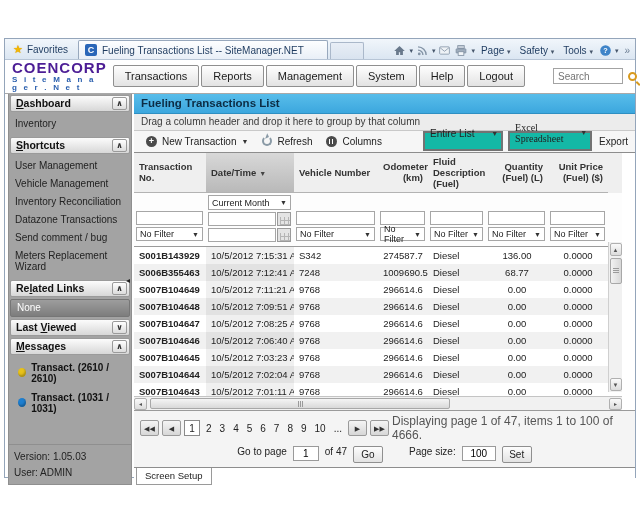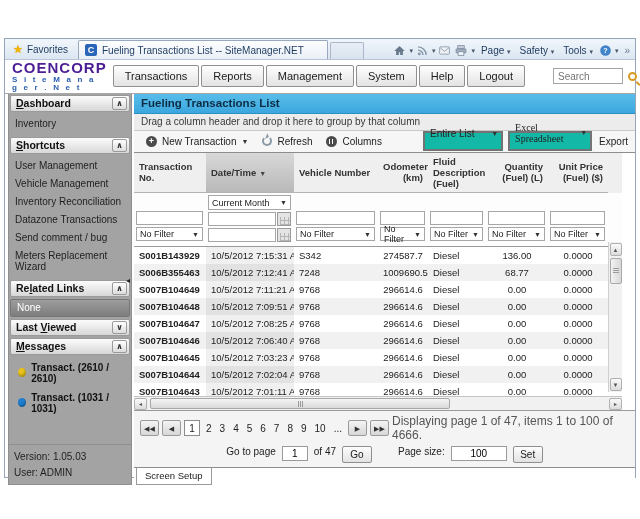--- a/index.html
+++ b/index.html
@@ -149,21 +149,21 @@
   .pager-row1 { display:flex; align-items:center; gap:3px; }
   .pg-btn { min-width:19px; height:16px; background:linear-gradient(#f4f4f4,#d7d7d7); border:1px solid #9a9a9a;
             border-radius:2px; font-size:7px; color:#333; text-align:center; line-height:15px; padding:0 2px; cursor:pointer; }
   .pg-current { min-width:16px; height:16px; background:#fff; border:1px solid #8a8a8a; text-align:center;
                 font-size:10px; line-height:15px; padding:0 3px; cursor:default; }
   .pg-nums { display:flex; gap:2px; }
   .pg-num { padding:1px 3px; cursor:pointer; }
   .pg-status { margin-left:auto; color:#555; font-size:12px; }
   .pager-row2 { display:flex; align-items:flex-start; justify-content:center; gap:6px; margin-top:4px; }
   .pg-input { width:26px; height:15px; border:1px solid #9a9a9a; font-size:10px; text-align:center; }
-  .pg-input.size { width:56px; }
+  .pg-input.size { width:34px; }
   .pg-go { min-width:30px; height:17px; background:linear-gradient(#fdfdfd,#e2e2e2); border:1px solid #8f8f8f;
            border-radius:2px; font-size:10px; text-align:center; line-height:15px; padding:0 6px; cursor:pointer; }
 
   
   .footer-strip { height:18px; background:#fff; border-top:1px solid #8d8d8d; display:flex; }
   .screen-setup-tab { margin-left:2px; height:17px; border:1px solid #9a9a9a; border-top:none;
                       background:#fff; font-size:9.5px; color:#222; padding:2px 8px 12px; cursor:pointer; }
 </style>
 </head>
 <body>

